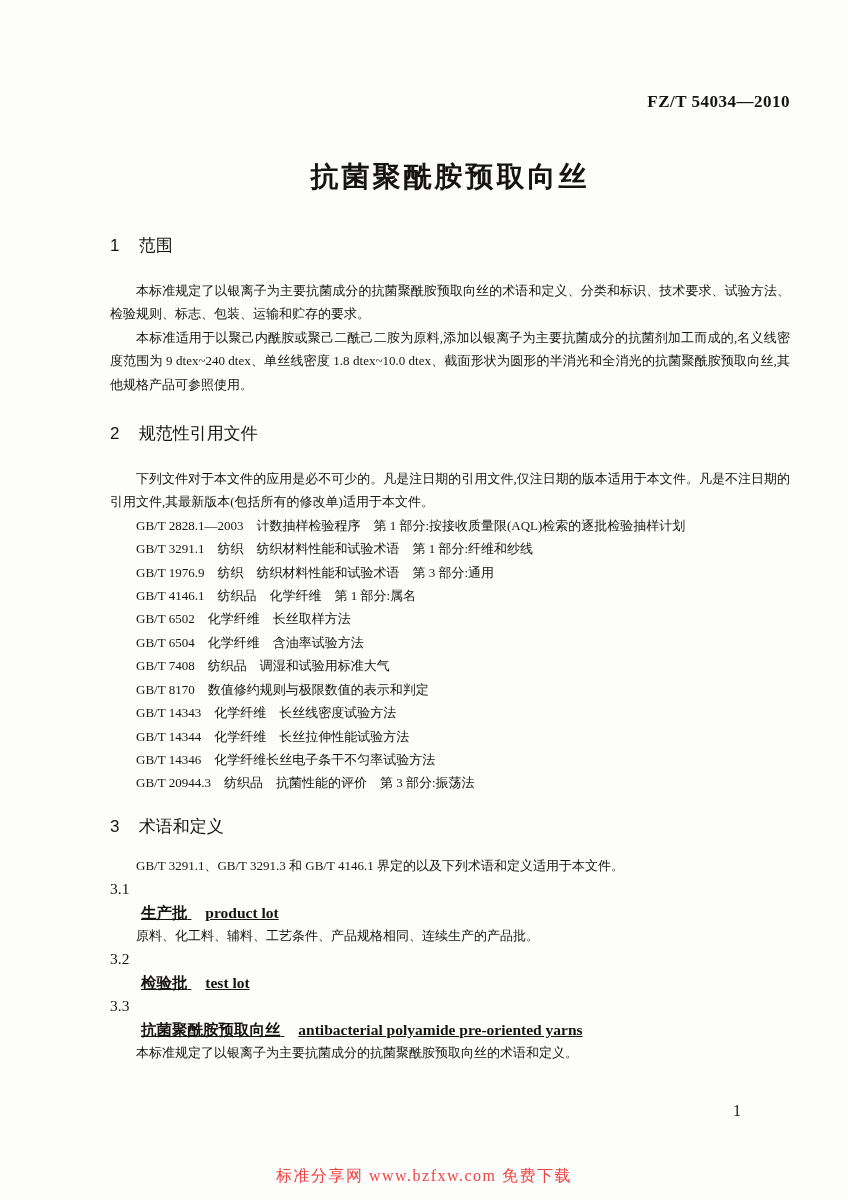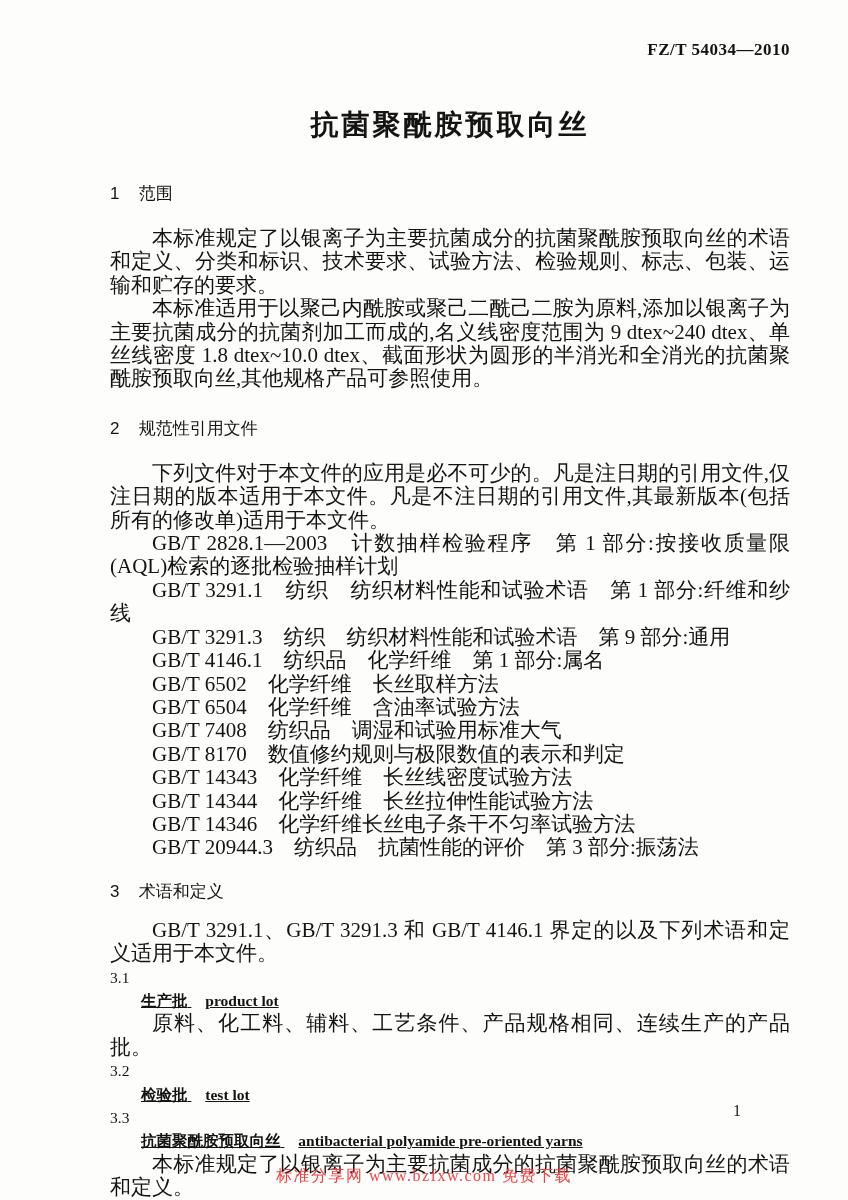--- a/index.html
+++ b/index.html
@@ -13,21 +13,21 @@
     color: #151413;
     overflow: hidden;
   }
   .content {
     position: absolute;
     left: 110px;
     top: 0;
     width: 680px;
   }
   .doc-number {
-    padding-top: 40px;
+    padding-top: 92px;
     text-align: right;
     font-family: "Liberation Serif", "DejaVu Serif", serif;
     font-weight: 700;
     font-size: 17px;
     letter-spacing: 0.5px;
   }
   .title {
     margin-top: 46px;
     text-align: center;
     font-family: "Liberation Sans", "DejaVu Sans", sans-serif;
@@ -40,21 +40,21 @@
     font-weight: 400;
     font-size: 17px;
     line-height: 23px;
   }
   .sec-heading .sec-num { margin-right: 0.85em; }
   .h-s1 { margin-top: 38px; }
   .h-s2 { margin-top: 26px; }
   .h-s3 { margin-top: 20px; }
   .par {
     font-family: "Liberation Serif", "DejaVu Serif", serif;
-    font-size: 21px;
+    font-size: 13px;
     line-height: 23.4px;
     text-align: justify;
     text-indent: 2em;
     color: #141414;
   }
   .mt22 { margin-top: 22px; }
   .mt16 { margin-top: 16px; }
   .term-num {
     font-family: "Liberation Serif", "DejaVu Serif", serif;
     font-size: 15.5px;
@@ -111,21 +111,21 @@
     <p class="par mt22">本标准规定了以银离子为主要抗菌成分的抗菌聚酰胺预取向丝的术语和定义、分类和标识、技术要求、试验方法、检验规则、标志、包装、运输和贮存的要求。</p>
     <p class="par">本标准适用于以聚己内酰胺或聚己二酰己二胺为原料,添加以银离子为主要抗菌成分的抗菌剂加工而成的,名义线密度范围为 9 dtex~240 dtex、单丝线密度 1.8 dtex~10.0 dtex、截面形状为圆形的半消光和全消光的抗菌聚酰胺预取向丝,其他规格产品可参照使用。</p>
 
     <div class="sec-heading h-s2">
       <span class="sec-num">2</span>
       <span class="sec-name">规范性引用文件</span>
     </div>
     <p class="par mt22">下列文件对于本文件的应用是必不可少的。凡是注日期的引用文件,仅注日期的版本适用于本文件。凡是不注日期的引用文件,其最新版本(包括所有的修改单)适用于本文件。</p>
     <p class="par">GB/T 2828.1—2003　计数抽样检验程序　第 1 部分:按接收质量限(AQL)检索的逐批检验抽样计划</p>
     <p class="par">GB/T 3291.1　纺织　纺织材料性能和试验术语　第 1 部分:纤维和纱线</p>
-    <p class="par">GB/T 3291.3　纺织　纺织材料性能和试验术语　第 9 部分:通用</p>
+    <p class="par">GB/T 1976.9　纺织　纺织材料性能和试验术语　第 3 部分:通用</p>
     <p class="par">GB/T 4146.1　纺织品　化学纤维　第 1 部分:属名</p>
     <p class="par">GB/T 6502　化学纤维　长丝取样方法</p>
     <p class="par">GB/T 6504　化学纤维　含油率试验方法</p>
     <p class="par">GB/T 7408　纺织品　调湿和试验用标准大气</p>
     <p class="par">GB/T 8170　数值修约规则与极限数值的表示和判定</p>
     <p class="par">GB/T 14343　化学纤维　长丝线密度试验方法</p>
     <p class="par">GB/T 14344　化学纤维　长丝拉伸性能试验方法</p>
     <p class="par">GB/T 14346　化学纤维长丝电子条干不匀率试验方法</p>
     <p class="par">GB/T 20944.3　纺织品　抗菌性能的评价　第 3 部分:振荡法</p>
 

